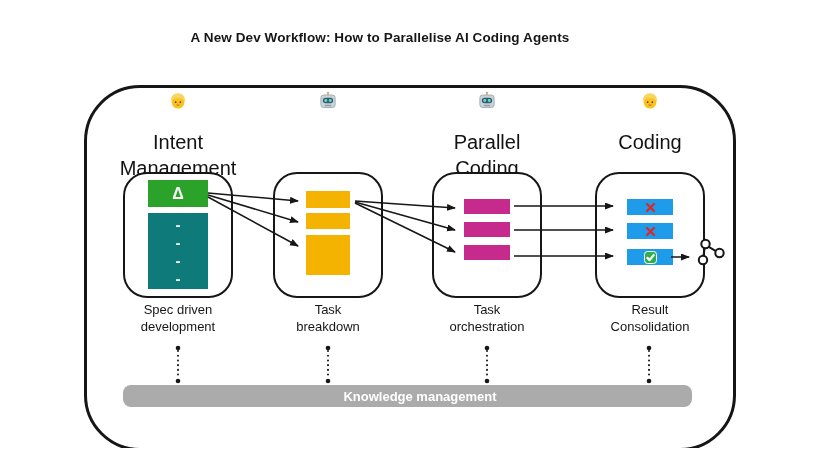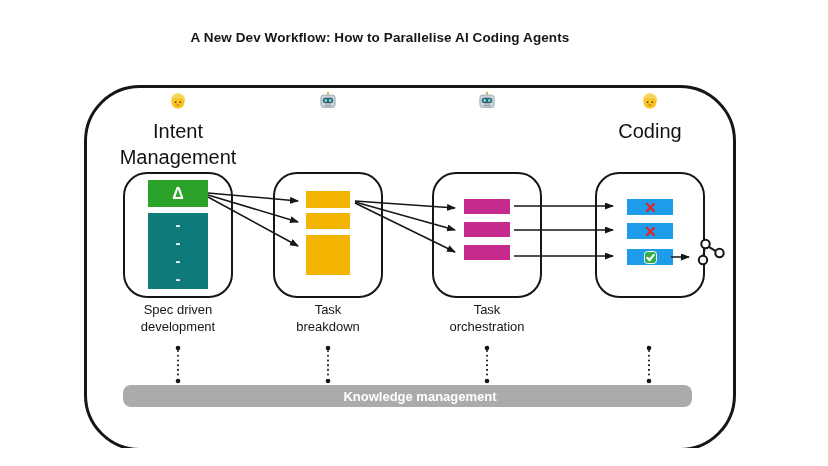--- a/index.html
+++ b/index.html
@@ -20,21 +20,21 @@
 
   .title{position:absolute;top:30px;left:0;width:760px;text-align:center;
          font-size:13.5px;font-weight:bold;letter-spacing:.1px;}
 
   .outer{position:absolute;left:84px;top:85px;width:652px;height:366px;
          border:3px solid var(--ink);border-radius:56px;}
 
   .col{position:absolute;top:90px;width:150px;text-align:center;}
   .col-1{left:103px;} .col-2{left:253px;} .col-3{left:412px;} .col-4{left:575px;}
   .col .iconrow{height:22px;display:flex;justify-content:center;align-items:center;}
-  .col .heading{margin-top:6px;font-size:20px;line-height:26px;white-space:pre-line;color:#121212;}
+  .col .heading{margin-top:17px;font-size:20px;line-height:26px;white-space:pre-line;color:#121212;}
   .card{position:absolute;top:82px;left:20px;width:110px;height:126px;
         border:2.5px solid var(--ink);border-radius:24px;background:#fff;}
   .caption{position:absolute;top:212px;left:0;width:100%;font-size:13px;line-height:16.5px;white-space:pre-line;text-align:center;}
 
   
   .delta-box{position:absolute;left:50%;transform:translateX(-50%);top:6px;width:60px;height:27px;
              background:var(--spec-delta-green);display:flex;align-items:center;justify-content:center;
              color:#fff;font-size:16px;font-weight:bold;}
   .spec-body{position:absolute;left:50%;transform:translateX(-50%);top:39px;width:60px;height:76px;
              background:var(--spec-body-teal);display:flex;flex-direction:column;align-items:center;
@@ -132,20 +132,22 @@
       <svg width="20" height="20" viewBox="0 0 24 24">
         <line x1="12" y1="2" x2="12" y2="4.8" stroke="#9AA7AB" stroke-width="1.4"></line>
         <circle cx="12" cy="2.2" r="1.4" fill="#F2A63C"></circle>
         <rect x="3.4" y="4.8" width="17.2" height="15" rx="3.4" fill="#C8D4D8" stroke="#9AA7AB" stroke-width="1"></rect>
         <rect x="5.8" y="8.2" width="12.4" height="6.4" rx="3.2" fill="#3E5A63"></rect>
         <circle cx="9.3" cy="11.4" r="1.7" fill="#53E3F0"></circle>
         <circle cx="14.7" cy="11.4" r="1.7" fill="#53E3F0"></circle>
         <rect x="8" y="16.4" width="8" height="1.8" rx="0.9" fill="#8FA0A5"></rect>
       </svg>
     </div>
+    <div class="heading">Parallel
+Coding</div>
     <div class="card">
       <div class="pbar p1"></div>
       <div class="pbar p2"></div>
       <div class="pbar p3"></div>
     </div>
     <div class="caption">Task
 orchestration</div>
   </div>
 
   <div class="col col-4">
@@ -170,20 +172,22 @@
           <path d="M2.2 2.2 L9.8 9.8 M9.8 2.2 L2.2 9.8"></path>
         </svg>
       </div>
       <div class="rrow r3">
         <svg width="13" height="13" viewBox="0 0 13 13">
           <rect class="checkbg" x="0.5" y="0.5" width="12" height="12" rx="3"></rect>
           <path class="checkmark" d="M3.4 6.9 L5.6 9.1 L9.7 4"></path>
         </svg>
       </div>
     </div>
+    <div class="caption">Result
+Consolidation</div>
   </div>
 
   <div class="kbar">
     <span>Knowledge management</span>
   </div>
 
   <svg class="giticon" width="30" height="30" viewBox="0 0 30 30">
     <line class="gitedge" x1="11.5" y1="9.2" x2="19.5" y2="13.8"></line>
     <line class="gitedge" x1="8.6" y1="11" x2="7.4" y2="19.5"></line>
     <circle class="gitnode" cx="9.5" cy="7" r="4.2"></circle>

